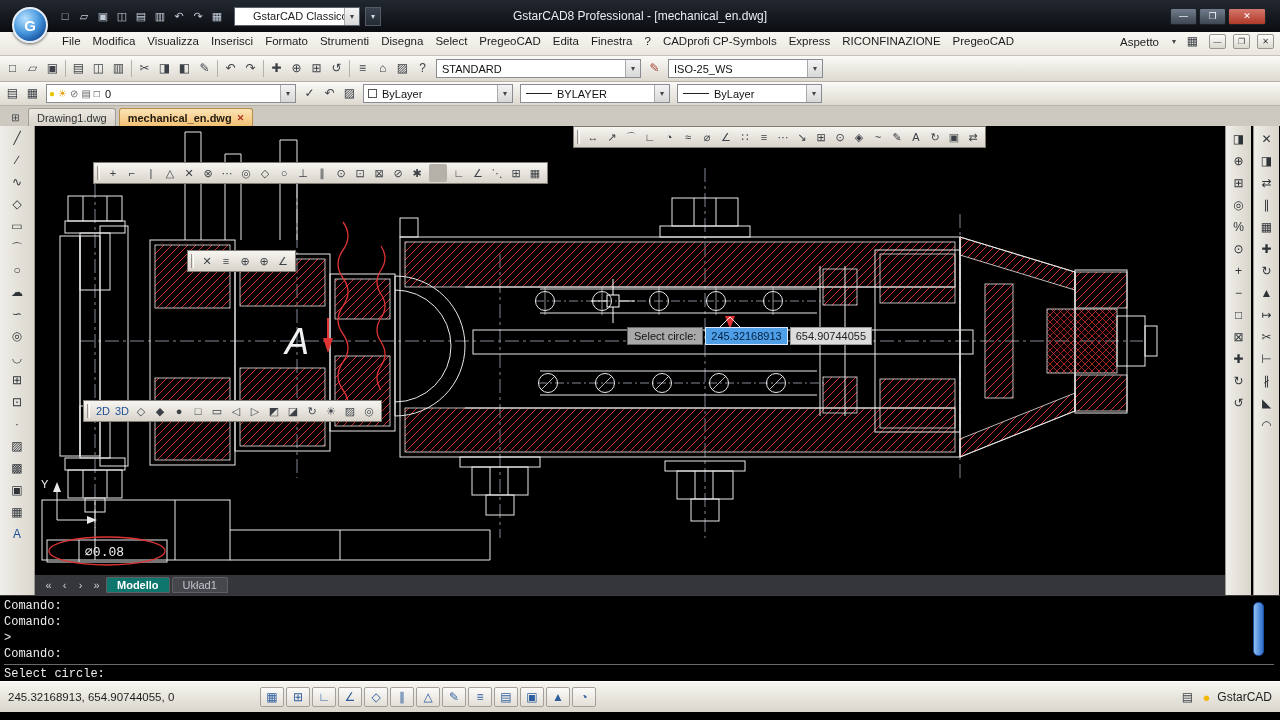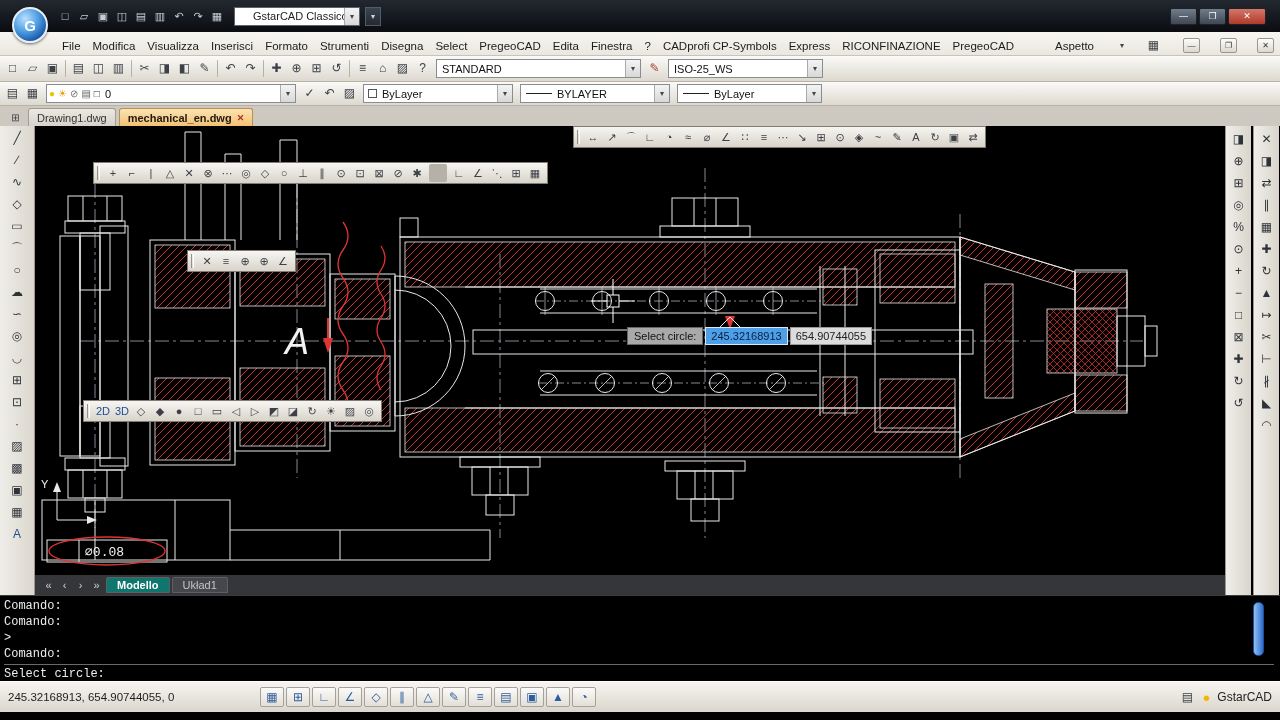--- a/index.html
+++ b/index.html
@@ -11,24 +11,24 @@
 .qat{display:flex;gap:1px;margin-left:56px}
 .qat .tbi{color:#c3cdda;font-size:11px;min-width:18px;height:18px;line-height:18px}
 .ws-combo{display:flex;align-items:center;height:19px;background:#fff;border:1px solid #5a6470;font-size:11px;color:#222;margin-left:8px;padding-left:13px;width:126px;justify-content:space-between}
 .combo-btn{width:15px;height:100%;display:flex;align-items:center;justify-content:center;background:linear-gradient(#f4f4f4,#d8d8d8);border-left:1px solid #aaa;font-size:8px;color:#444}
 .mini-dd{width:16px;height:19px;margin-left:5px;background:linear-gradient(#3a4350,#232a33);border:1px solid #525c68;color:#cfd6e0;font-size:8px;display:flex;align-items:center;justify-content:center}
 #title-text{position:absolute;left:0;right:0;text-align:center;font-size:12px;color:#e9edf4;pointer-events:none}
 .winbtns{margin-left:auto;display:flex;gap:2px;margin-right:14px;z-index:2}
 .winbtn{width:27px;height:17px;border:1px solid #1c2228;border-radius:2px;background:linear-gradient(#717d8c,#3e4752);color:#fff;font-size:9px;line-height:15px;text-align:center}
 .winbtn.close{background:linear-gradient(#d4766a,#b03a2a);width:38px}
 
-#menubar{position:absolute;top:32px;width:1280px;height:24px;background:linear-gradient(#f8f6f1,#eae7e0);border-bottom:1px solid #c8c4bb;display:flex;align-items:flex-end;padding-left:56px;font-size:11.5px;color:#1c1c1c}
+#menubar{position:absolute;top:32px;width:1280px;height:24px;background:linear-gradient(#f8f6f1,#eae7e0);border-bottom:1px solid #c8c4bb;display:flex;align-items:flex-start;padding-left:56px;font-size:11.5px;color:#1c1c1c}
 #menus{display:flex}
 .menu-item{padding:3px 6px;white-space:nowrap}
-#menu-right{margin-left:auto;display:flex;align-items:center;gap:20px;padding-right:6px}
+#menu-right{margin-left:auto;display:flex;align-items:center;gap:7px;padding-right:6px}
 #menu-right .dd{font-size:8px;color:#444}
 .mwb{width:17px;height:15px;border:1px solid #9b978e;background:linear-gradient(#fdfdfc,#dcd8d0);font-size:8px;text-align:center;line-height:13px;color:#333;border-radius:2px}
 
 .toolbar{position:absolute;width:1280px;display:flex;align-items:center;background:linear-gradient(#fbfaf7,#ddd9d0);border-bottom:1px solid #b7b3aa;padding:0 3px;gap:1px}
 #tb1{top:56px;height:26px}
 #tb2{top:82px;height:24px}
 .tbi{min-width:19px;height:19px;line-height:19px;text-align:center;font-size:12px;color:#3c4147;border-radius:2px}
 .sep{min-width:1px;width:1px;height:17px;background:#b5b1a8;margin:0 2px}
 .istrip{display:flex;align-items:center;gap:1px}
 .combo{display:flex;align-items:center;height:19px;background:#fff;border:1px solid #898d91;font-size:11px;color:#111;margin:12px 3px}
@@ -106,20 +106,21 @@
         <span class="tbi">▥</span>
         <span class="tbi">↶</span>
         <span class="tbi">↷</span>
         <span class="tbi">▦</span>
       </div>
     <div class="ws-combo">
       <span class="combo-text">GstarCAD Classico</span>
       <span class="combo-btn">▾</span>
     </div>
     <div class="mini-dd">▾</div>
+    <div id="title-text">GstarCAD8 Professional - [mechanical_en.dwg]</div>
     <div class="winbtns">
         <span class="winbtn">—</span>
         <span class="winbtn">❐</span>
         <span class="winbtn close">✕</span>
       </div>
   </div>
 
   <div id="menubar">
     <div id="menus">
         <span class="menu-item">File</span>

